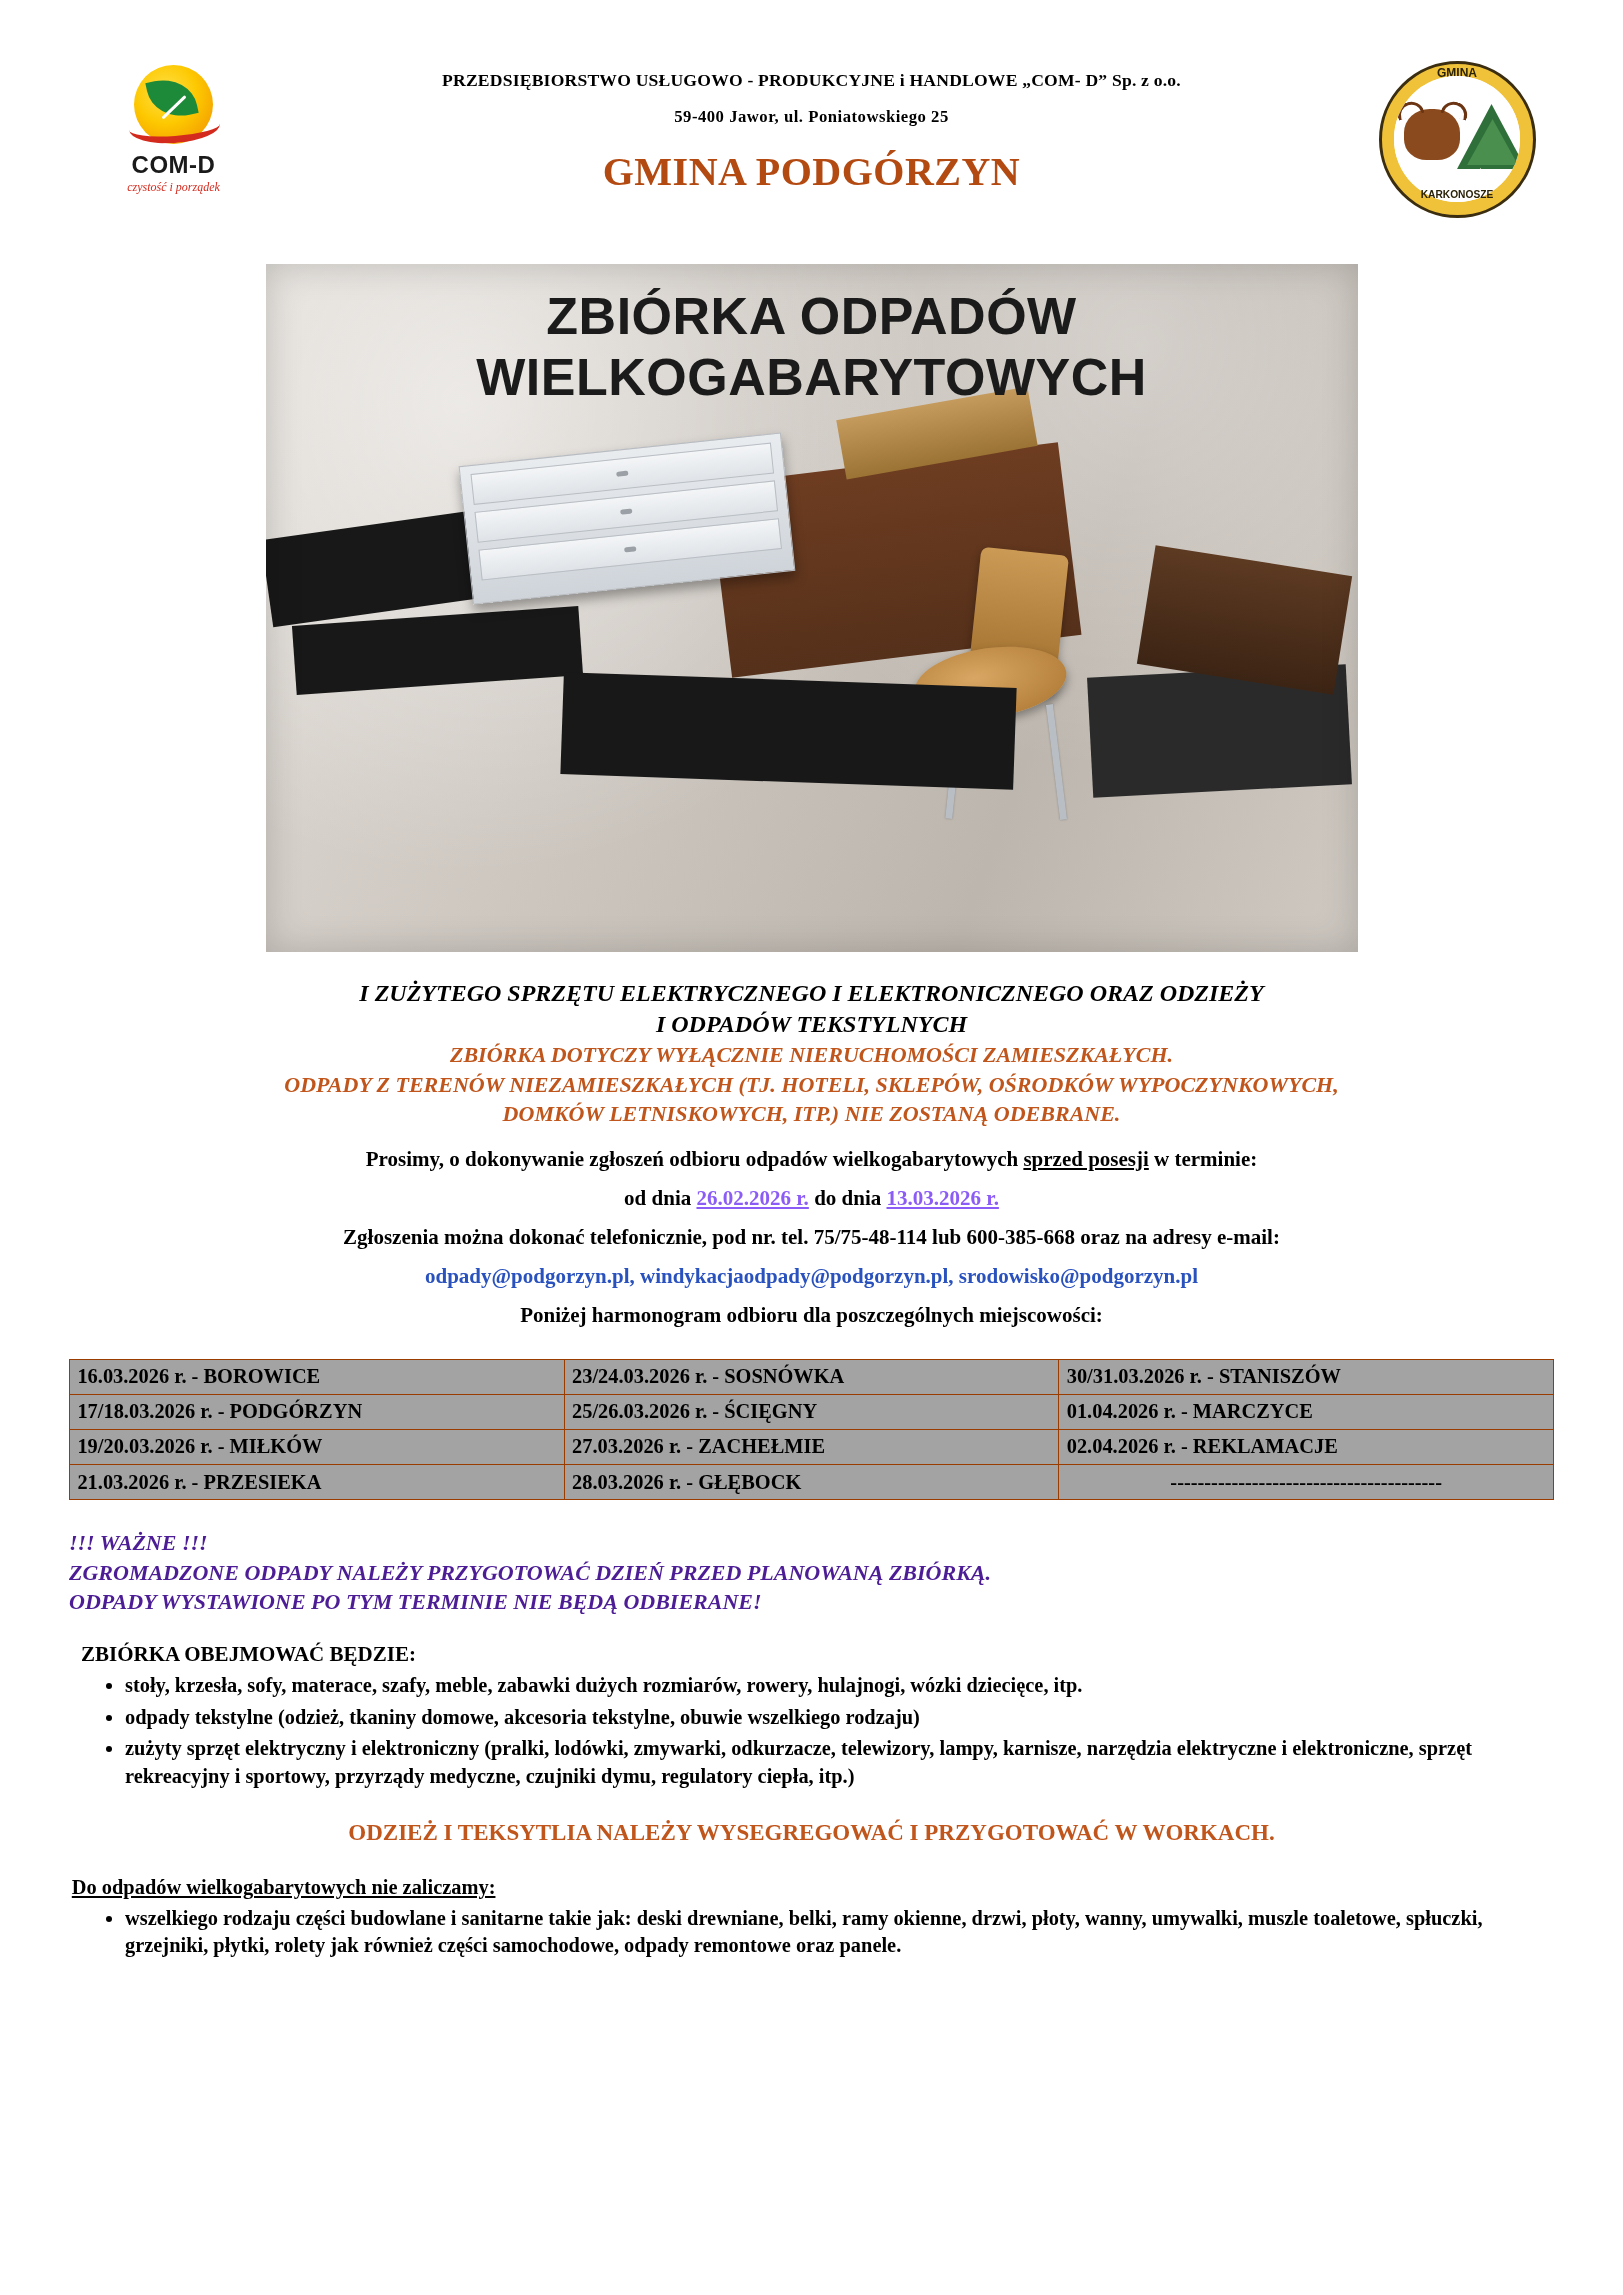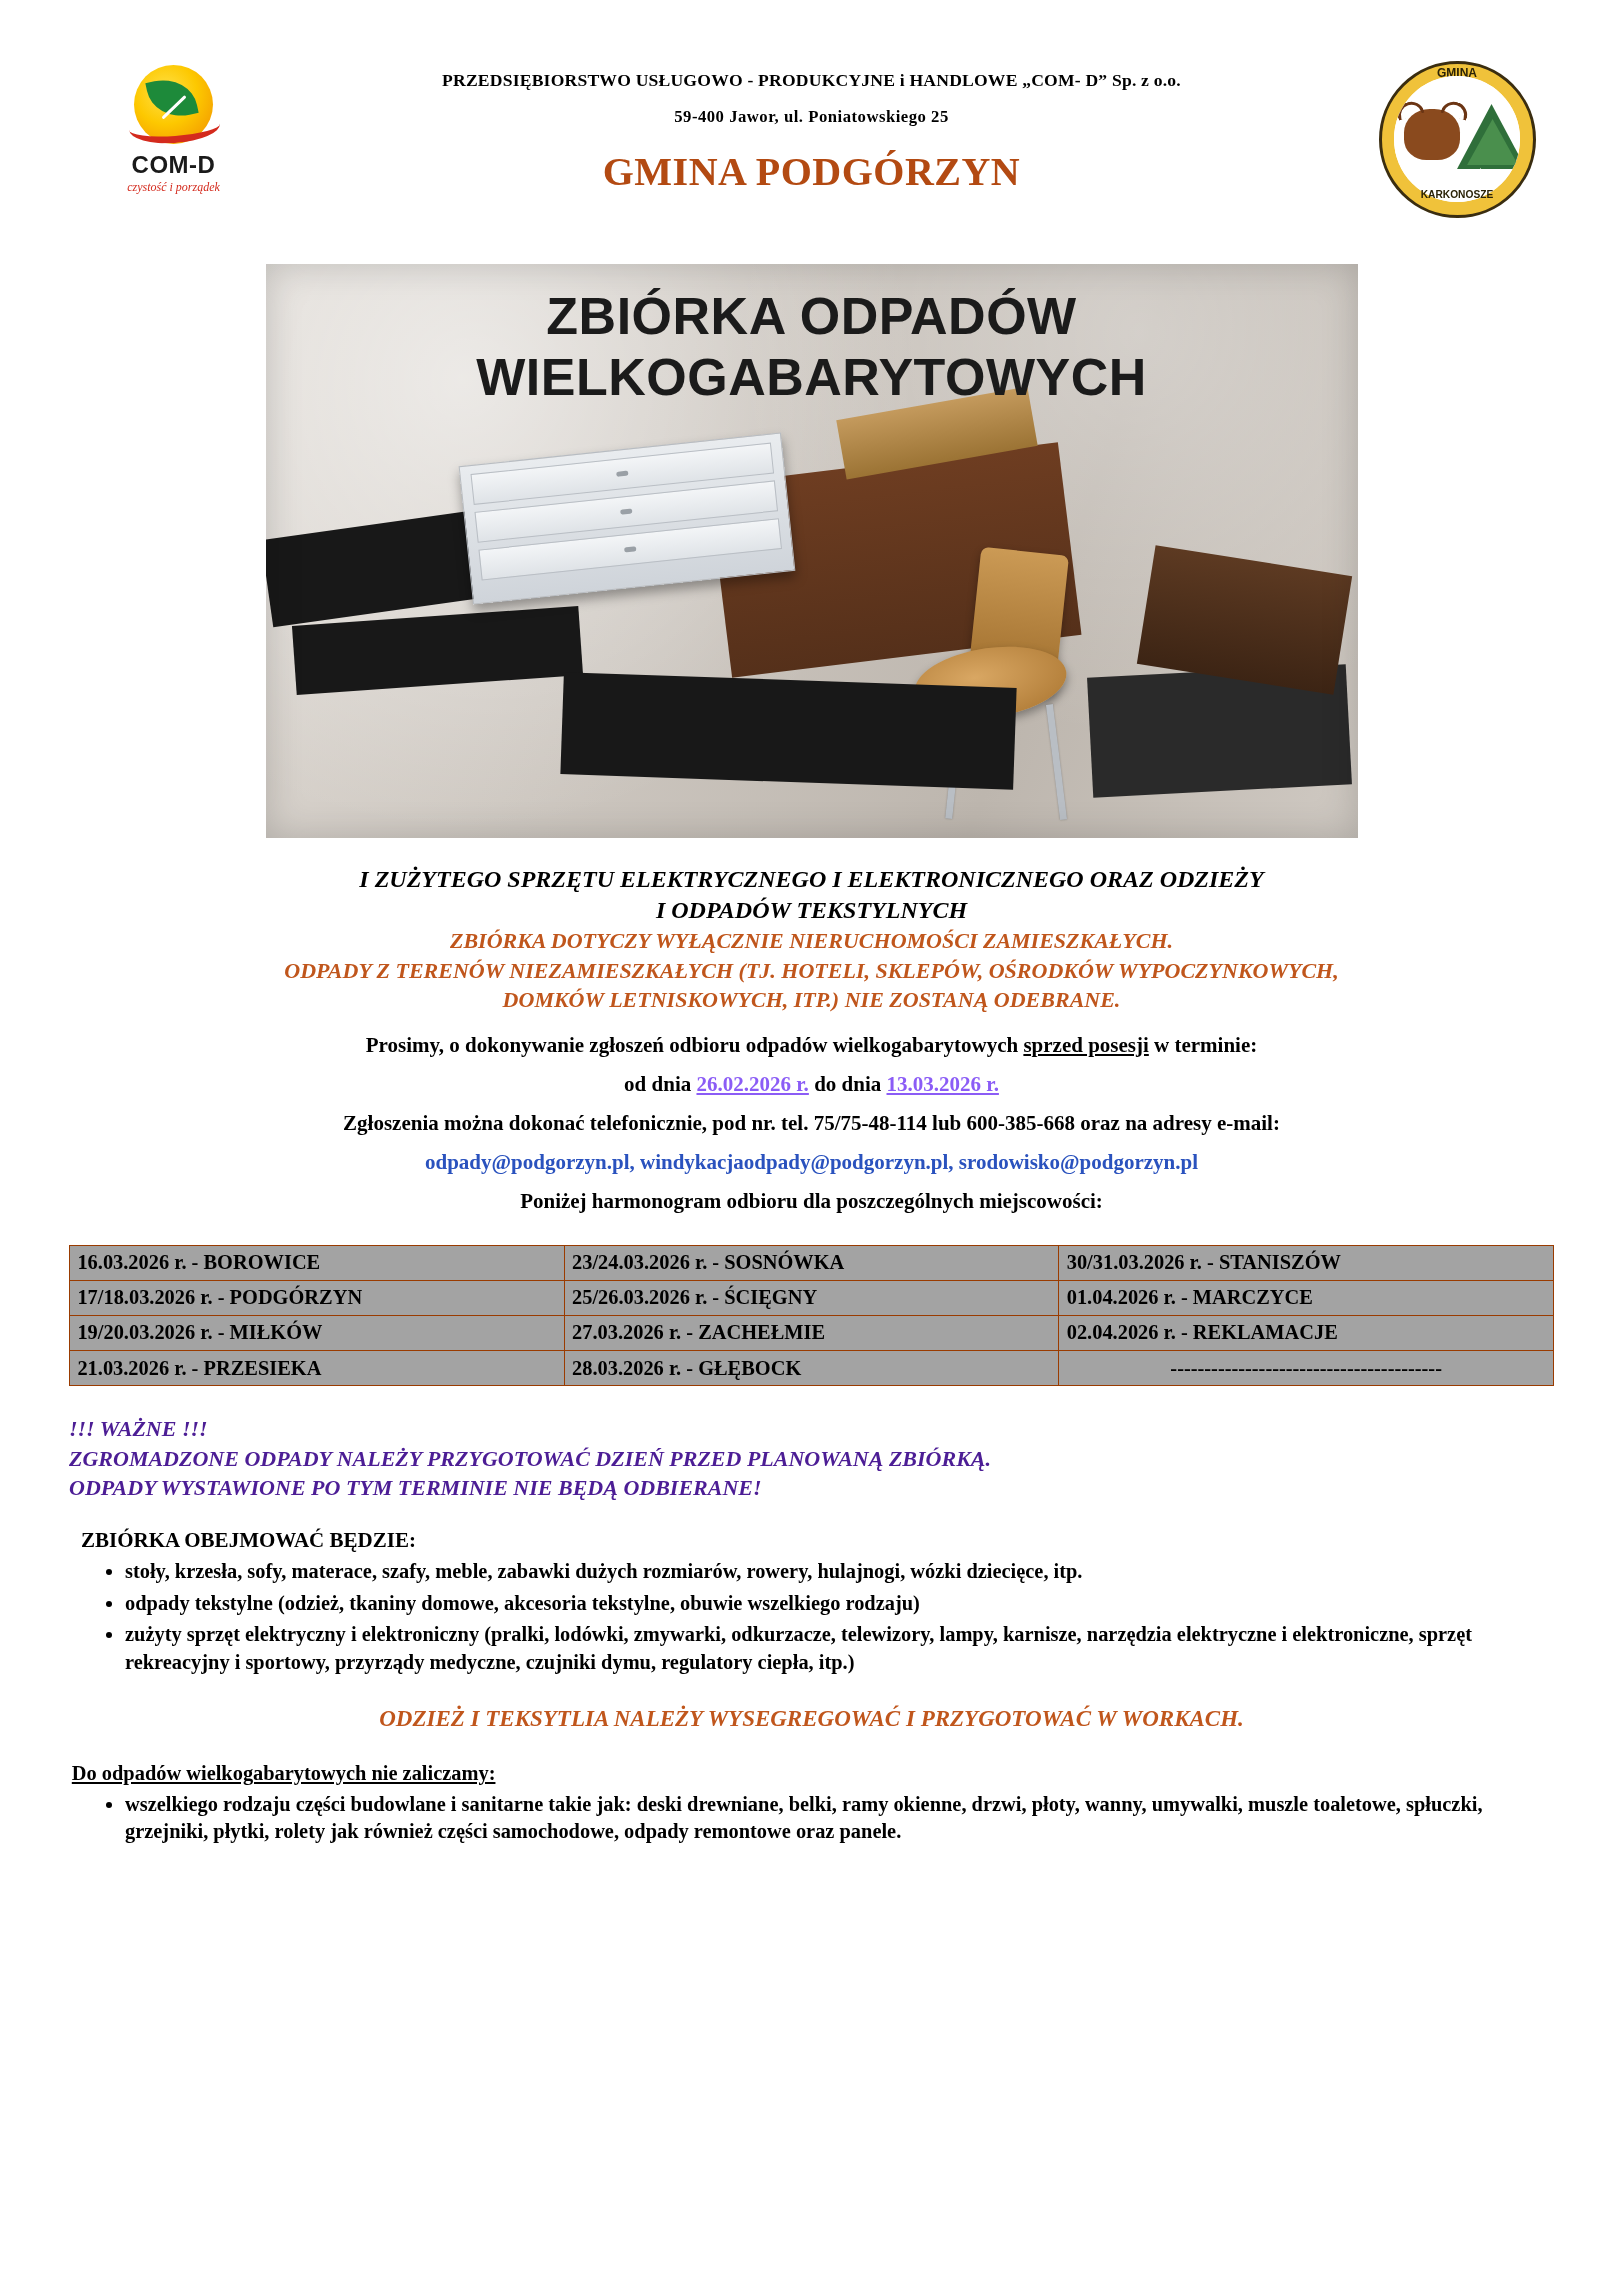--- a/index.html
+++ b/index.html
@@ -169,21 +169,21 @@
     font-weight: bold;
     font-size: 40px;
     color: #b34a12;
     margin-top: 21px;
     letter-spacing: 0.5px;
   }
 
   
   .photo-wrap {
     width: 1092px;
-    height: 574px;
+    height: 688px;
     margin: 14px auto 0 auto;
     position: relative;
     overflow: hidden;
     background: linear-gradient(160deg,#d8d4cf 0%,#c9c4bd 40%,#b9b3ab 100%);
   }
   .photo-bg-tex {
     position: absolute; inset: 0;
     background:
       radial-gradient(circle at 18% 20%, rgba(255,255,255,.55), rgba(255,255,255,0) 45%),
       radial-gradient(circle at 80% 12%, rgba(255,255,255,.35), rgba(255,255,255,0) 40%),
@@ -334,21 +334,20 @@
     font-size: 20.4px;
     line-height: 1.36;
     font-weight: bold;
   }
   ul.bul li { margin-bottom: 3.7px; }
   .mid-note {
     text-align: center;
     margin-top: 29px;
     color: #c0561c;
     font-weight: bold;
-    font-style: italic;
     font-size: 23px;
   }
   .list-head2 {
     margin-top: 30.5px;
     font-weight: bold;
     font-size: 20.4px;
     text-decoration: underline;
     margin-left: 2.8px;
   }
   .final {

